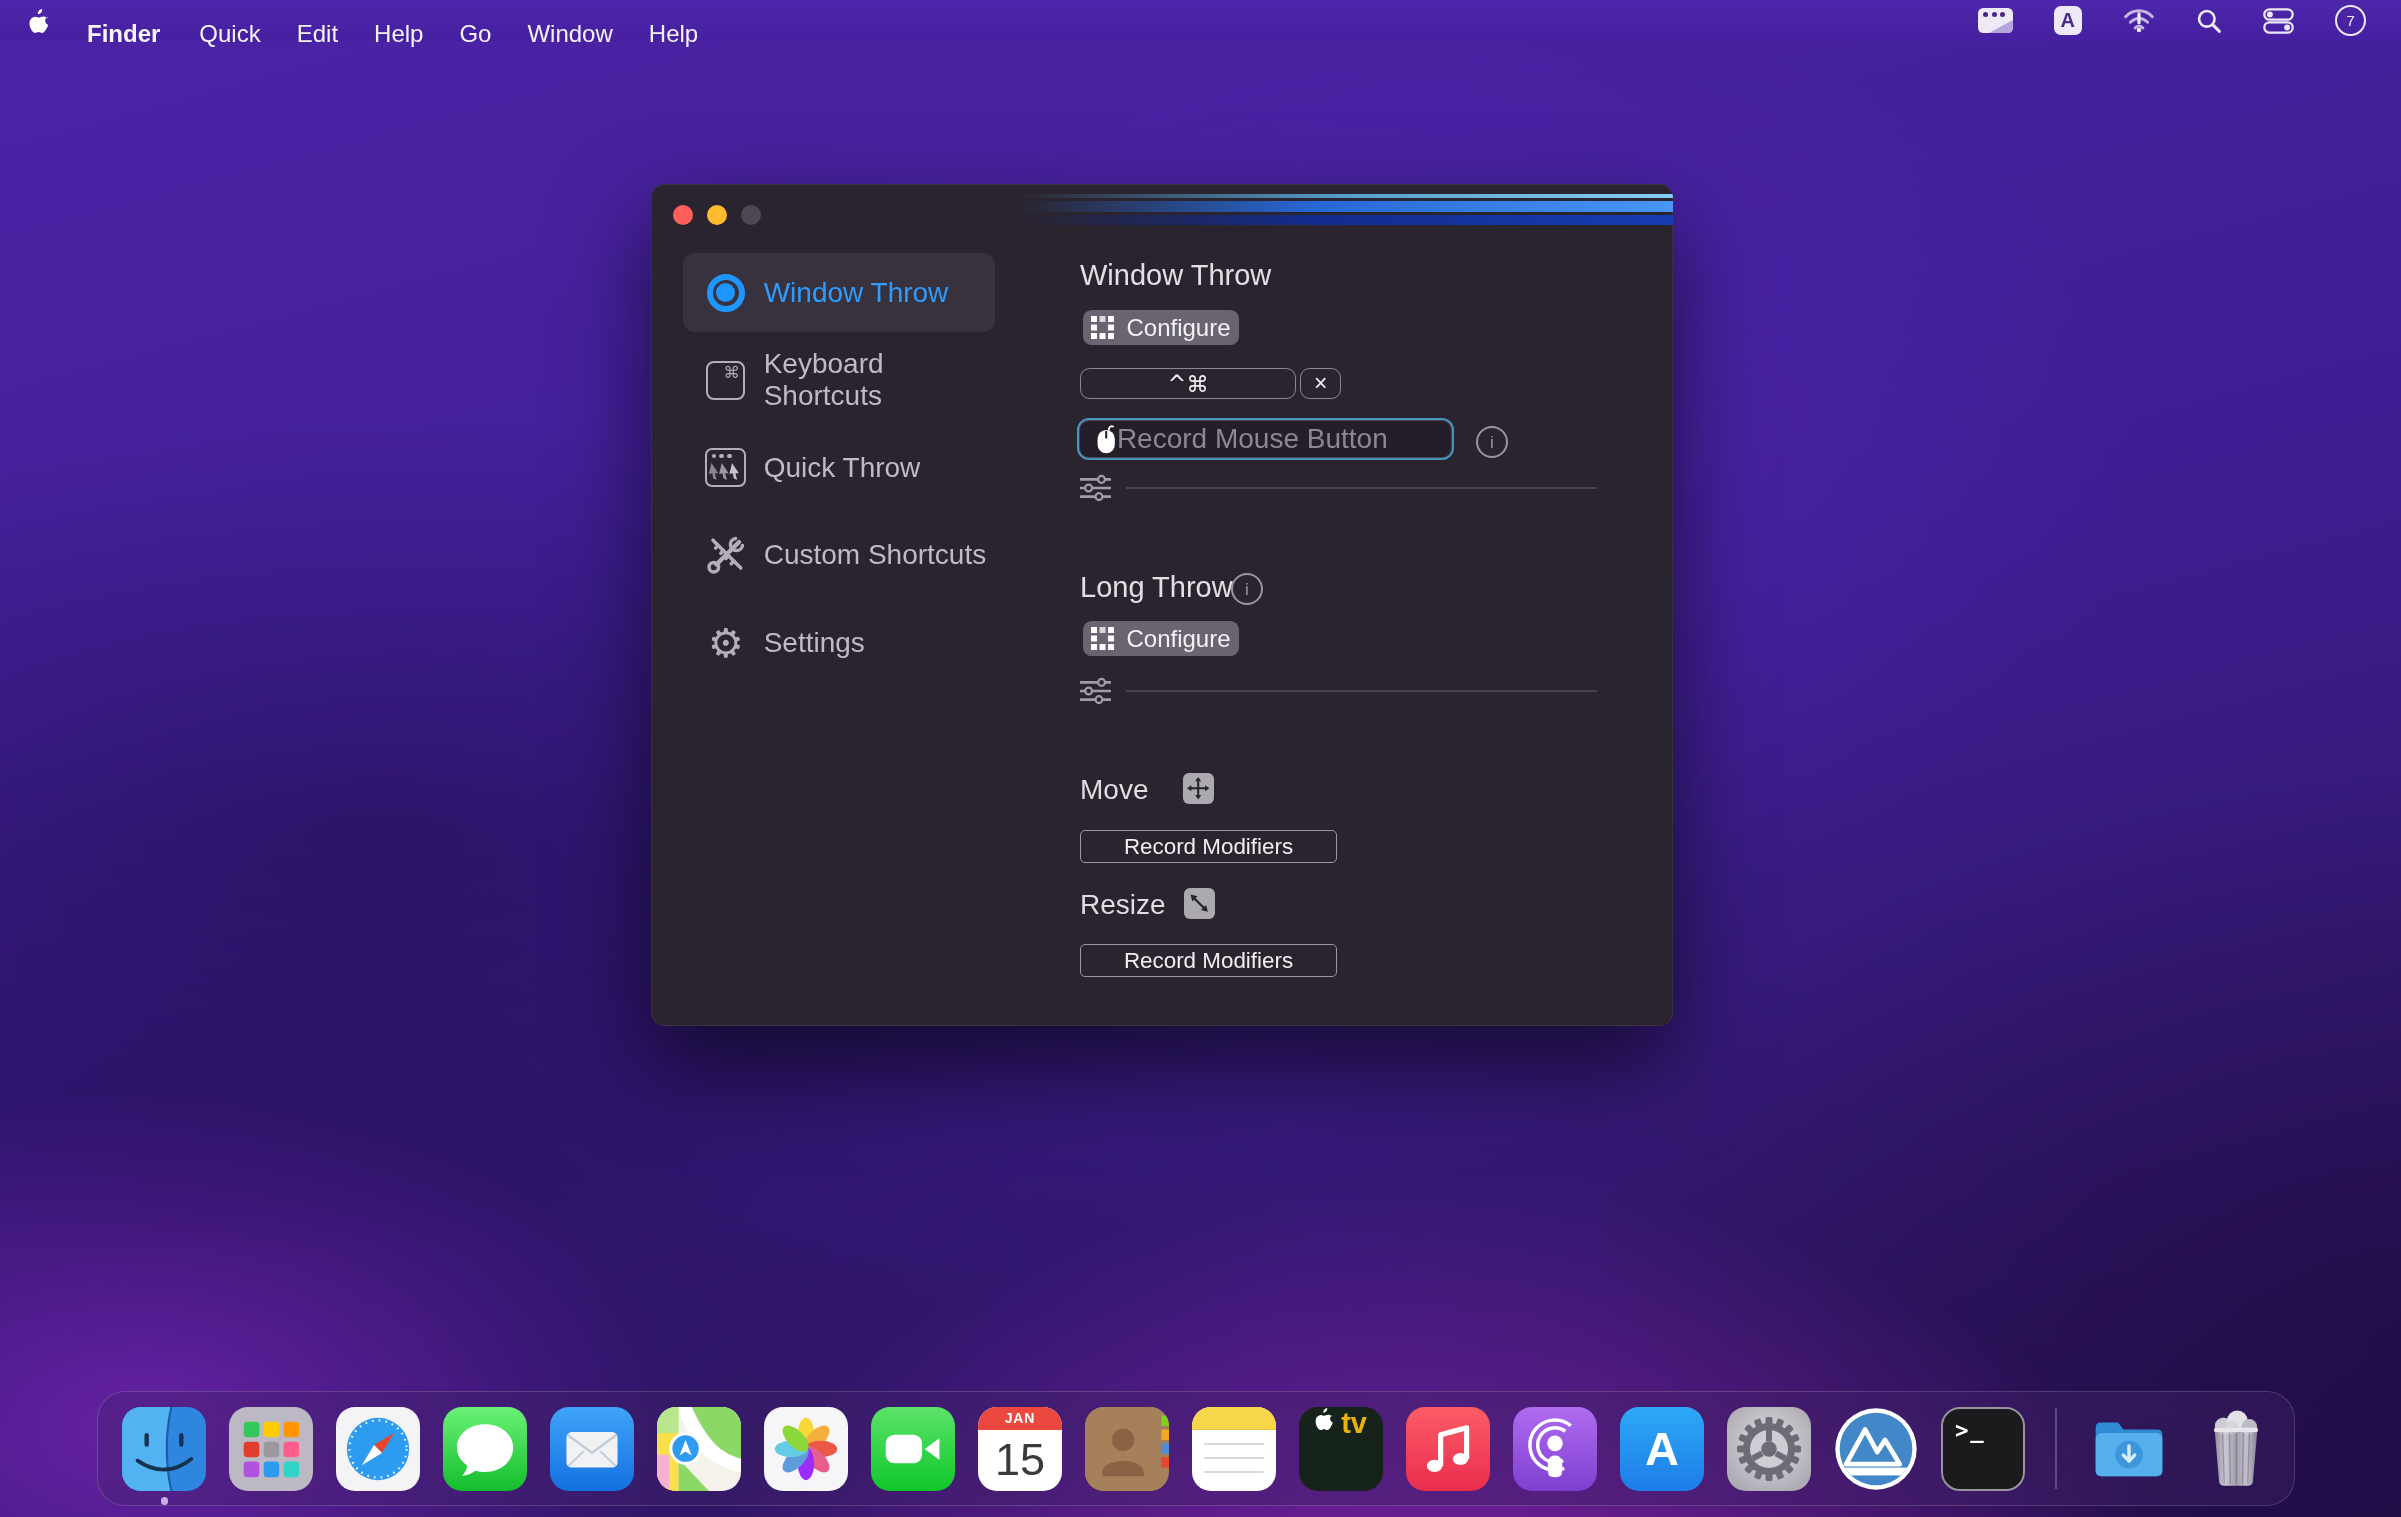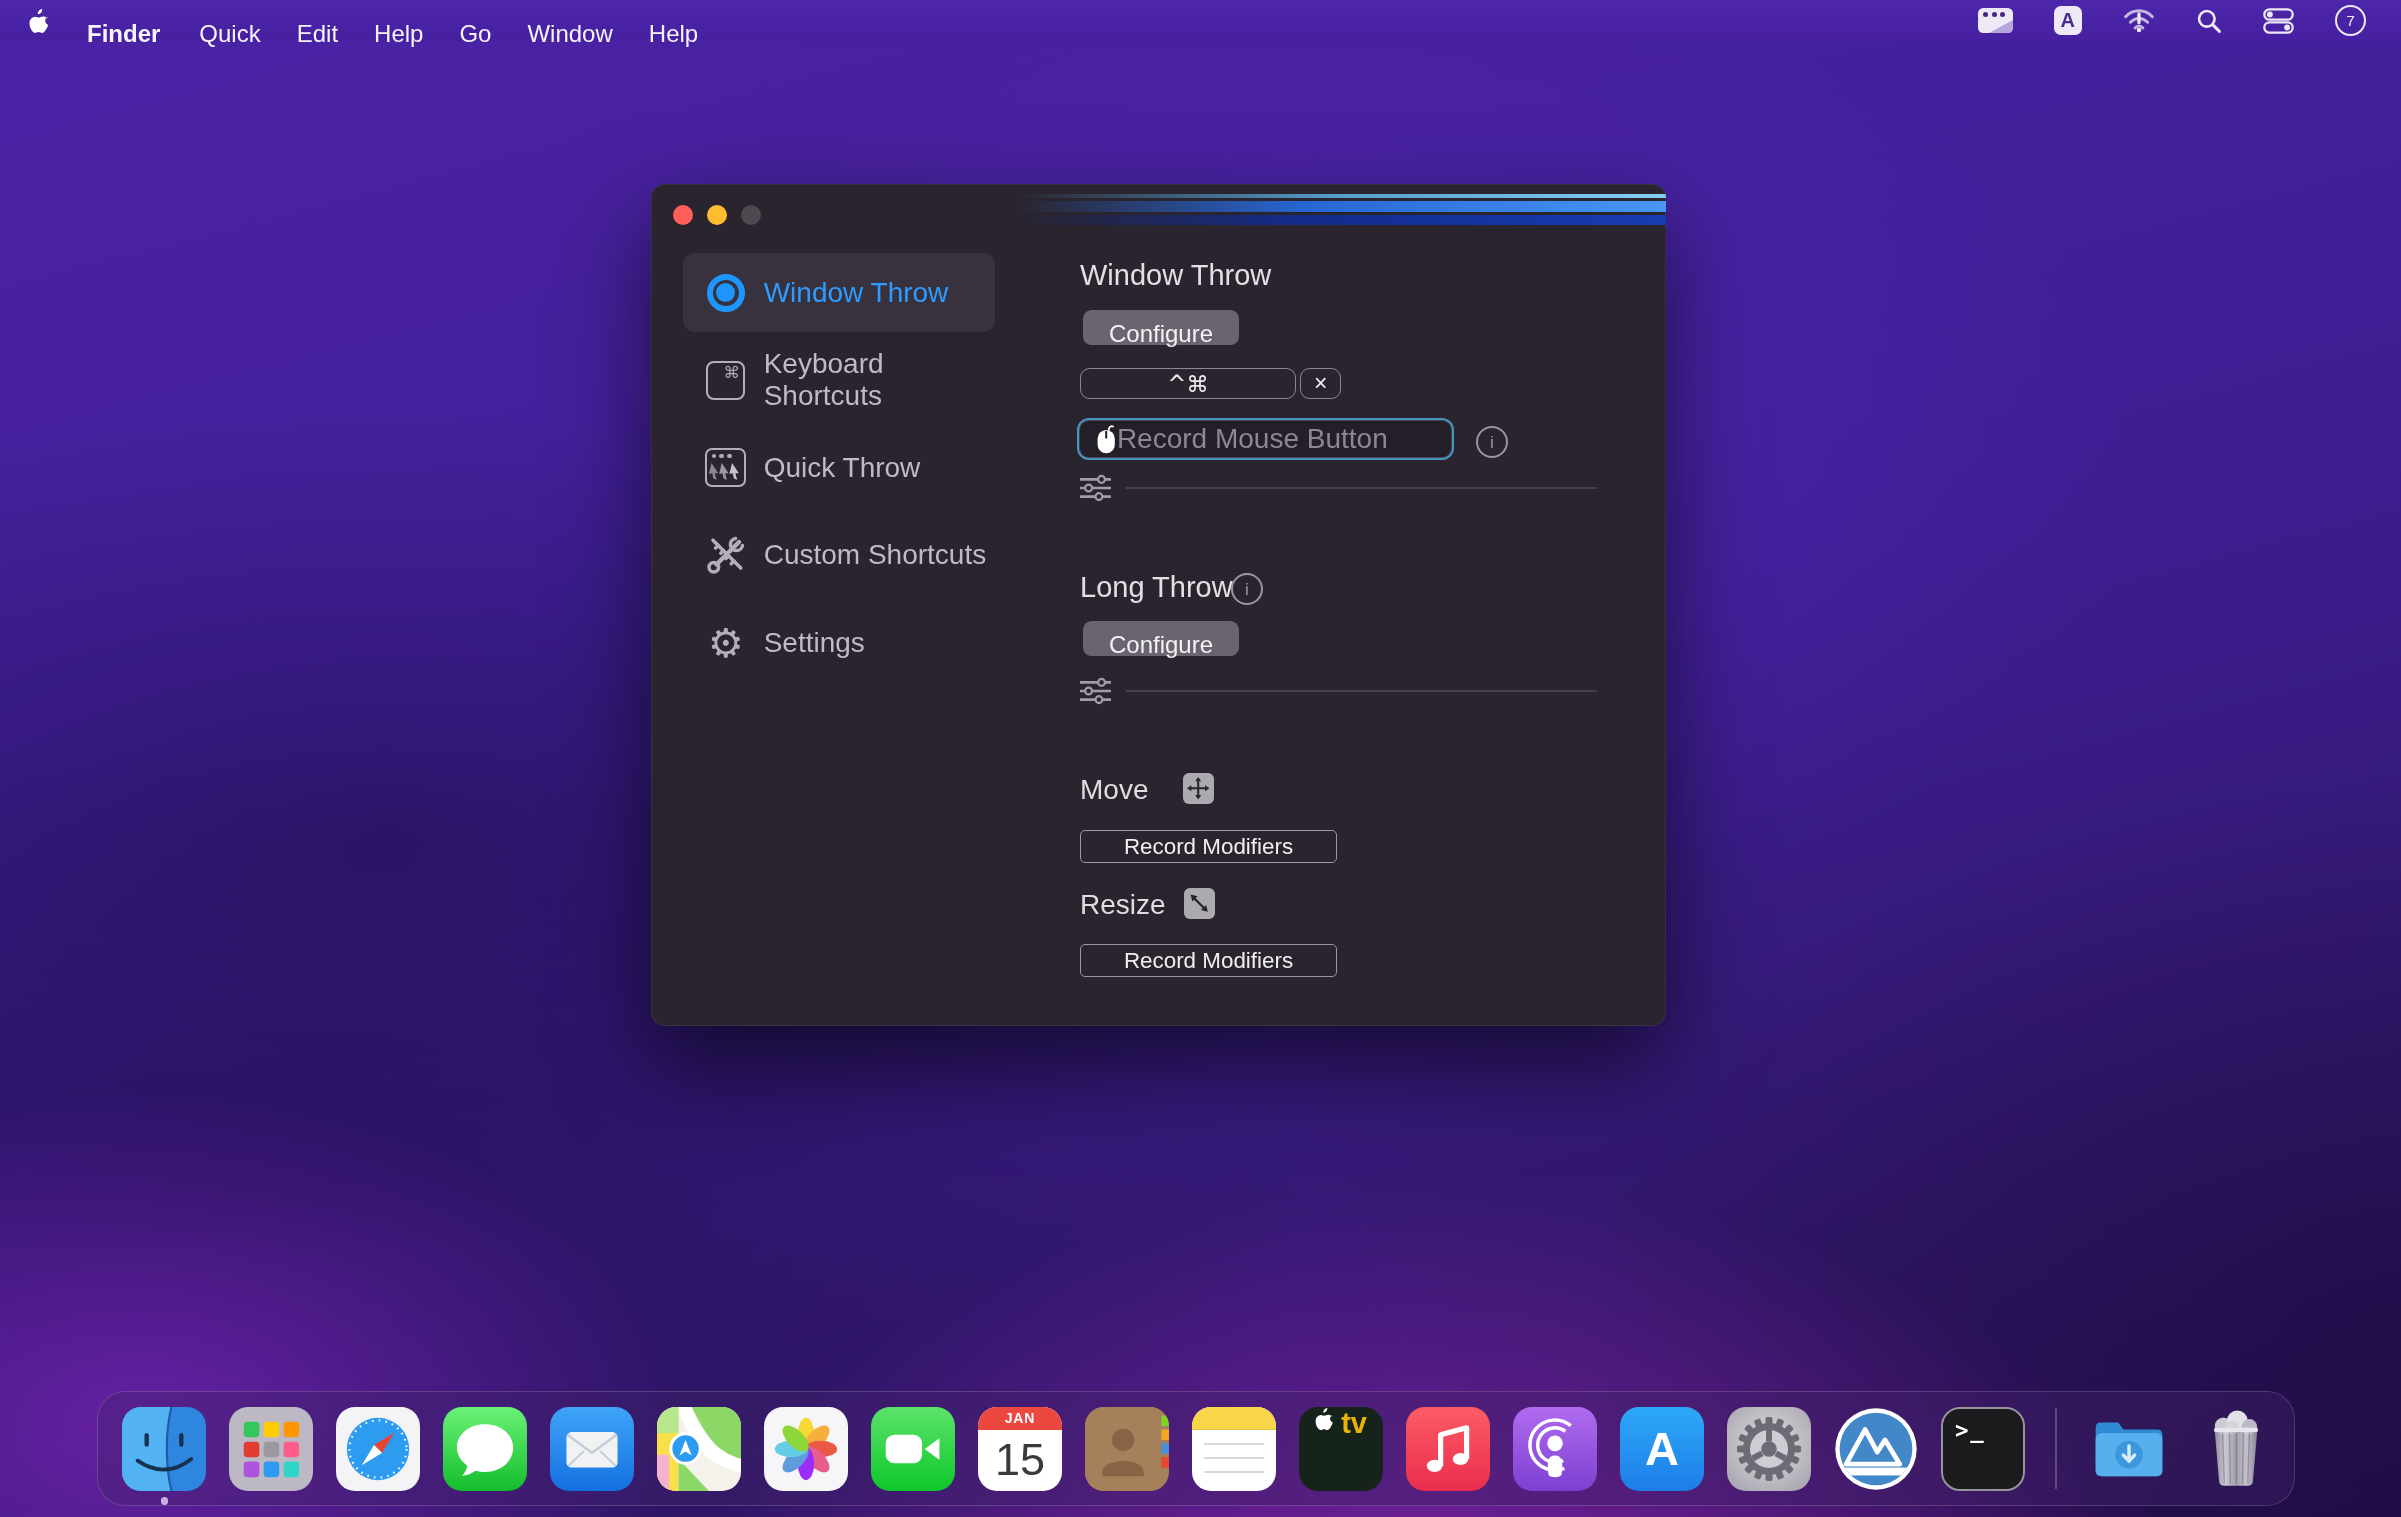--- a/index.html
+++ b/index.html
@@ -29,21 +29,21 @@
   .kb-fold{position:absolute;right:-0.9px;bottom:-0.9px;width:0;height:0;
     border-left:26px solid transparent;border-bottom:14.7px solid #B5A4DE;}
   .a-ic{width:28.5px;height:28.5px;border-radius:7px;background:#EDE9F7;color:#4A2C8C;
     font-weight:700;font-size:20px;display:flex;align-items:center;justify-content:center;}
   .circ7{width:27px;height:27px;border:2.2px solid #EDE9F7;border-radius:50%;color:#EDE9F7;
     font-size:15.5px;display:flex;align-items:center;justify-content:center;font-weight:400;}
 
   
   .window{position:absolute;left:651px;top:184px;width:1015px;height:842px;background:#2A242F;
     border-radius:14px;box-shadow:0 39px 95px rgba(0,0,0,.6),0 0 0 0.9px rgba(255,255,255,.07) inset;
-    overflow:hidden;}
+    overflow:hidden;padding-left:7px;}
   .traffic{position:absolute;left:22.4px;top:21px;display:flex;gap:14px;z-index:5;}
   .tl{width:20px;height:20px;border-radius:50%;}
   .streak{position:absolute;right:0;top:0;width:64%;height:52px;pointer-events:none;}
   .streak div{position:absolute;right:0;width:100%;}
   .sk-a{top:9.5px;height:4.3px;background:linear-gradient(90deg,rgba(110,200,250,0),rgba(96,190,245,.8) 50%,rgba(140,215,255,.95));}
   .sk-b{top:17.3px;height:11.2px;background:linear-gradient(90deg,rgba(35,105,225,0),rgba(38,110,230,.9) 45%,rgba(72,150,248,1));}
   .sk-c{top:31px;height:10.4px;background:linear-gradient(90deg,rgba(14,38,135,0),rgba(16,44,150,.9) 45%,rgba(22,62,185,.95));}
 
   
   .sidebar{position:absolute;left:32px;top:69px;width:312px;}
@@ -56,21 +56,21 @@
     border-radius:50%;background:#1E96FF;}
   .cmd-key{width:35px;height:35px;border:2.2px solid #B2AFB8;border-radius:7.8px;position:relative;}
   .cmd-key span{position:absolute;top:0px;right:3.5px;font-family:"DejaVu Sans",sans-serif;font-size:16.4px;color:#B2AFB8;}
   .qt-key{width:40px;height:35px;border:2.2px solid #B2AFB8;border-radius:7px;position:relative;}
   .qt-key i{position:absolute;top:3.5px;width:4.3px;height:4.3px;border-radius:50%;background:#B2AFB8;}
   .gear{font-family:"DejaVu Sans",sans-serif;font-size:40px;color:#B2AFB8;line-height:1;}
 
   
   .h1{position:absolute;left:429px;color:#E2E0E5;font-size:29px;font-weight:400;}
   .cfg-btn{position:absolute;left:432px;width:156px;height:35px;background:#69646F;border-radius:8.6px;
-    display:flex;align-items:center;justify-content:center;gap:12px;color:#F3F2F5;font-size:24px;cursor:default;flex-direction:column;}
+    display:flex;align-items:center;justify-content:center;gap:12px;color:#F3F2F5;font-size:24px;cursor:default;}
   .sc-row{position:absolute;left:429px;top:184px;display:flex;gap:4.3px;}
   .sc-field{width:216px;height:31px;border:1.7px solid #8B8893;border-radius:9.5px;display:flex;
     align-items:center;justify-content:center;color:#EDEBEF;font-size:22.4px;box-sizing:border-box;
     font-family:"DejaVu Sans",sans-serif;}
   .sc-clear{width:41px;height:31px;border:1.7px solid #8B8893;border-radius:9.5px;display:flex;
     align-items:center;justify-content:center;color:#EDEBEF;font-size:23px;box-sizing:border-box;cursor:default;}
   .rec-mouse{position:absolute;left:426px;top:234px;width:377px;height:42px;border:2.6px solid #4695C0;
     border-radius:12px;box-sizing:border-box;background:rgba(0,0,0,.14);display:flex;align-items:center;
     box-shadow:0 0 0 0.9px rgba(255,255,255,.18) inset;}
   .rec-mouse .ph{flex:1;text-align:left;color:#8B8893;font-size:28px;}

